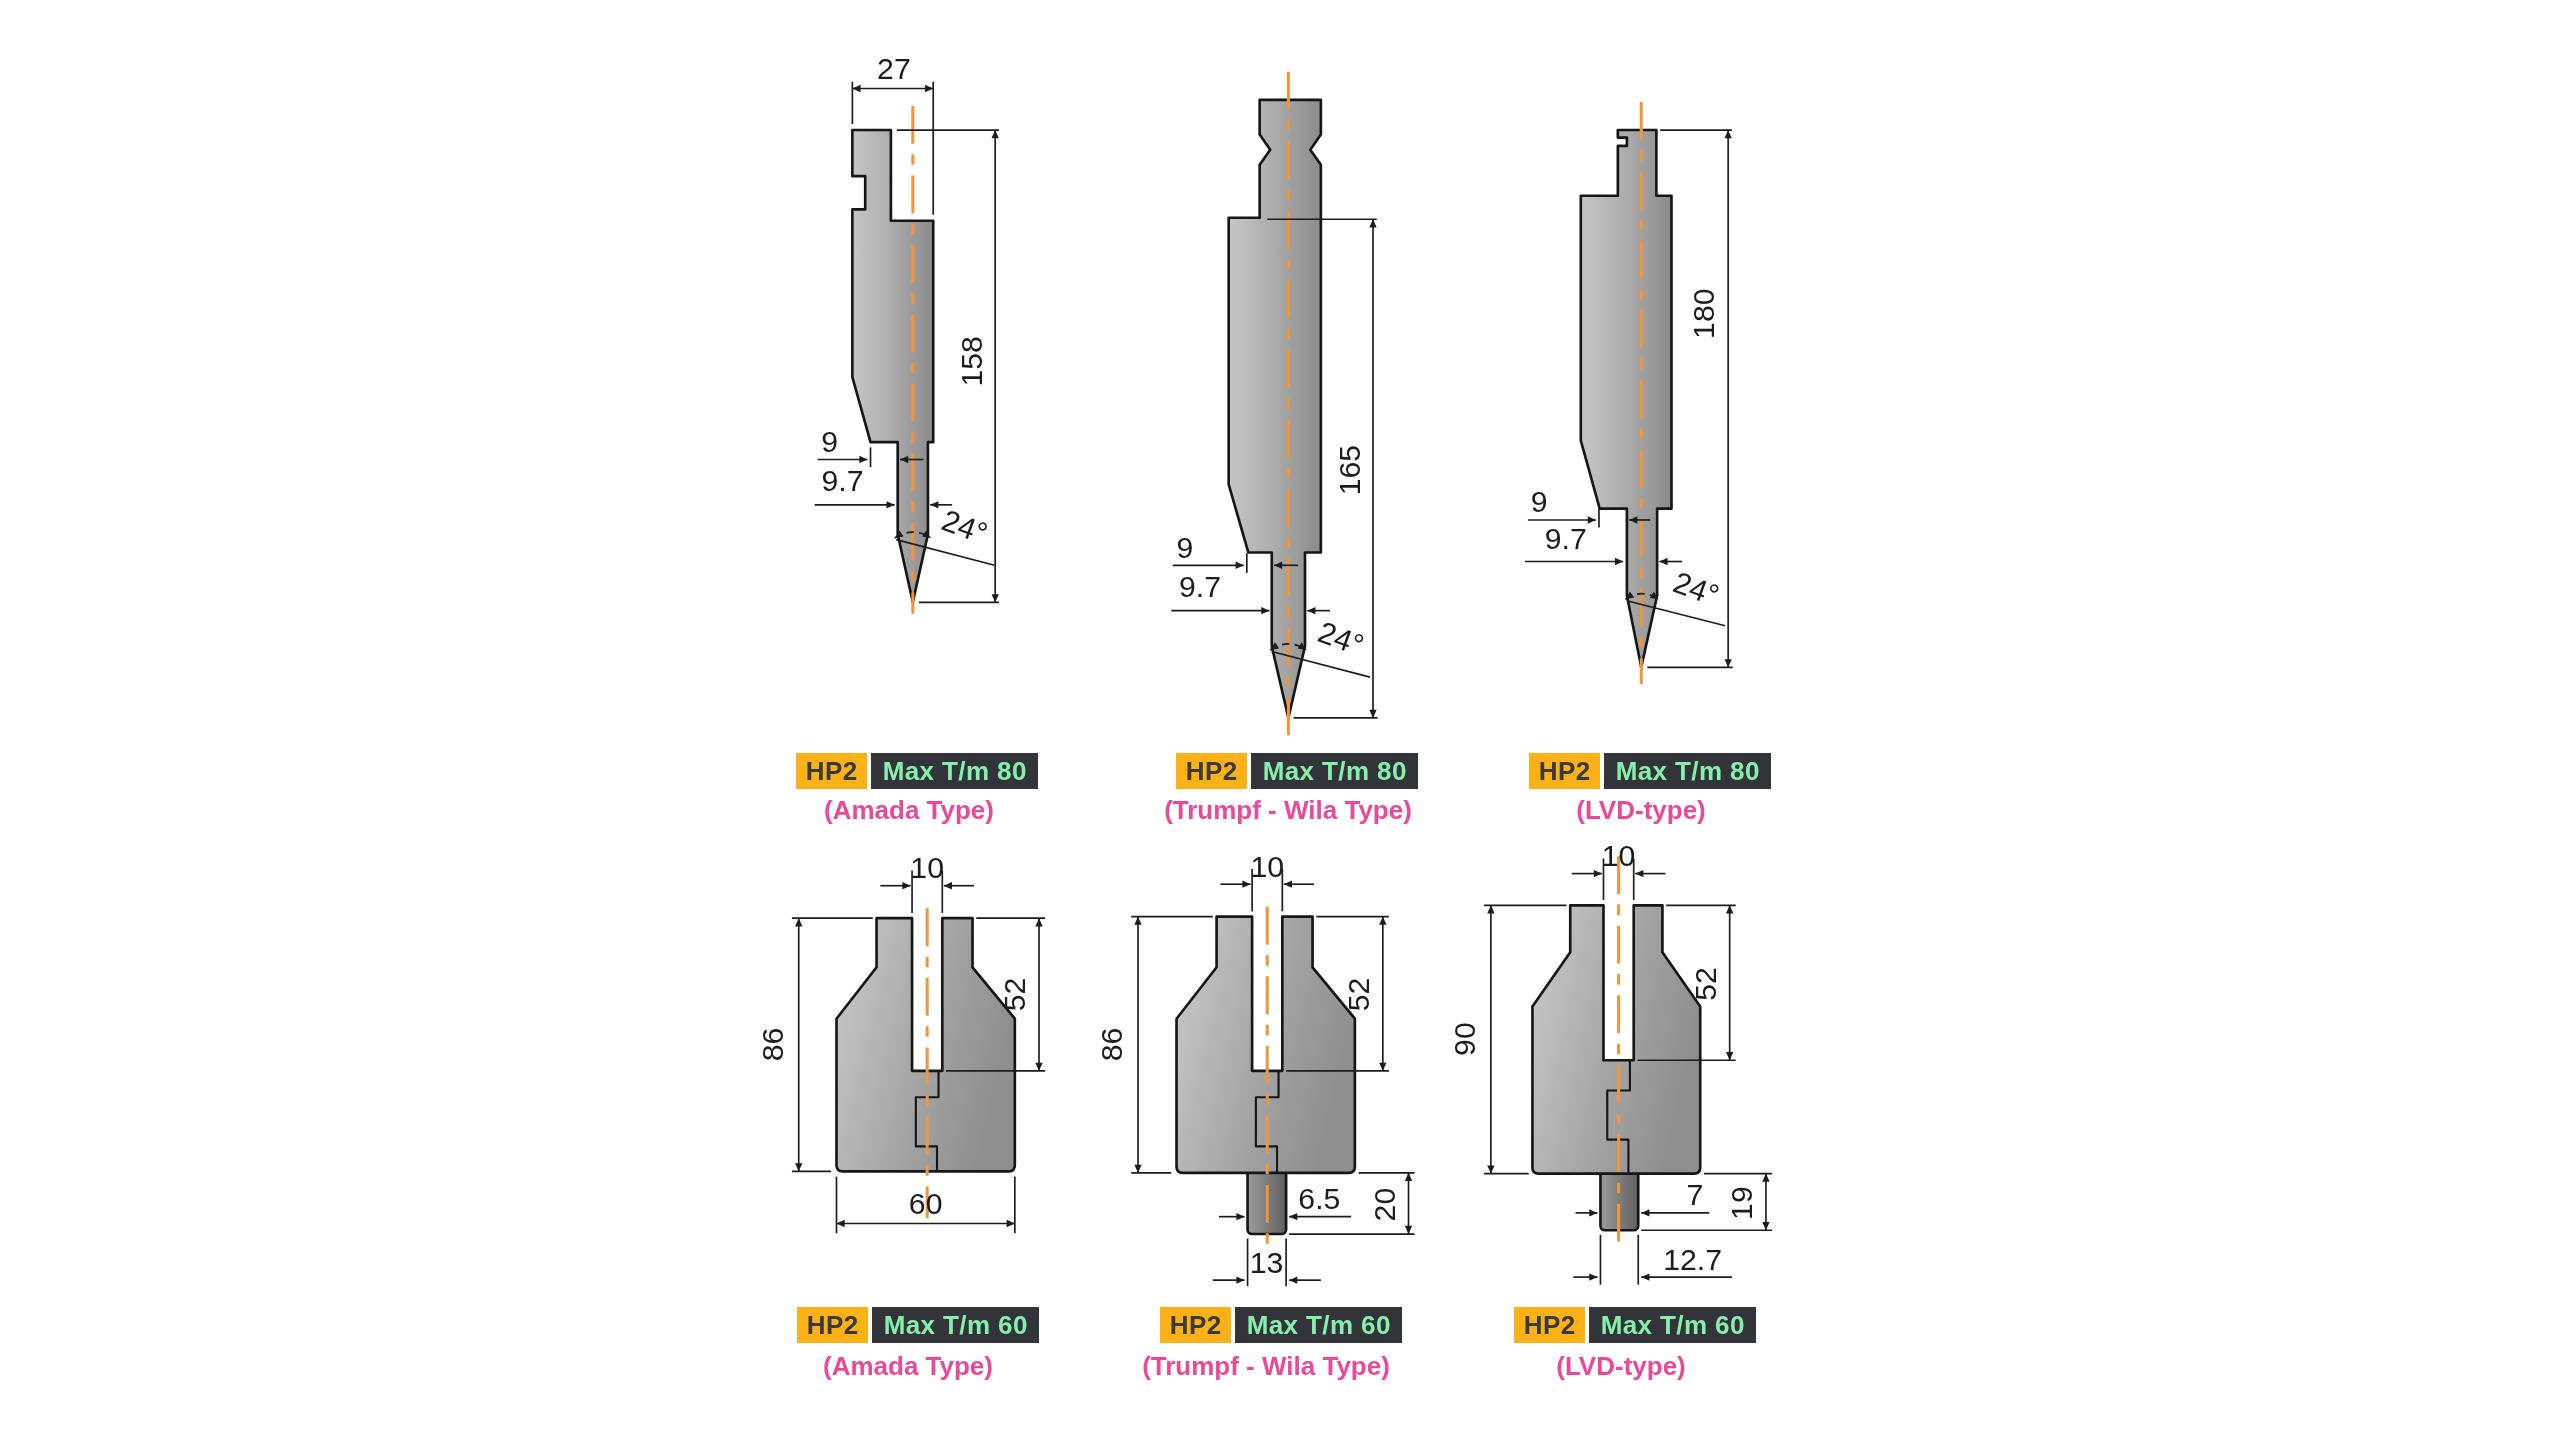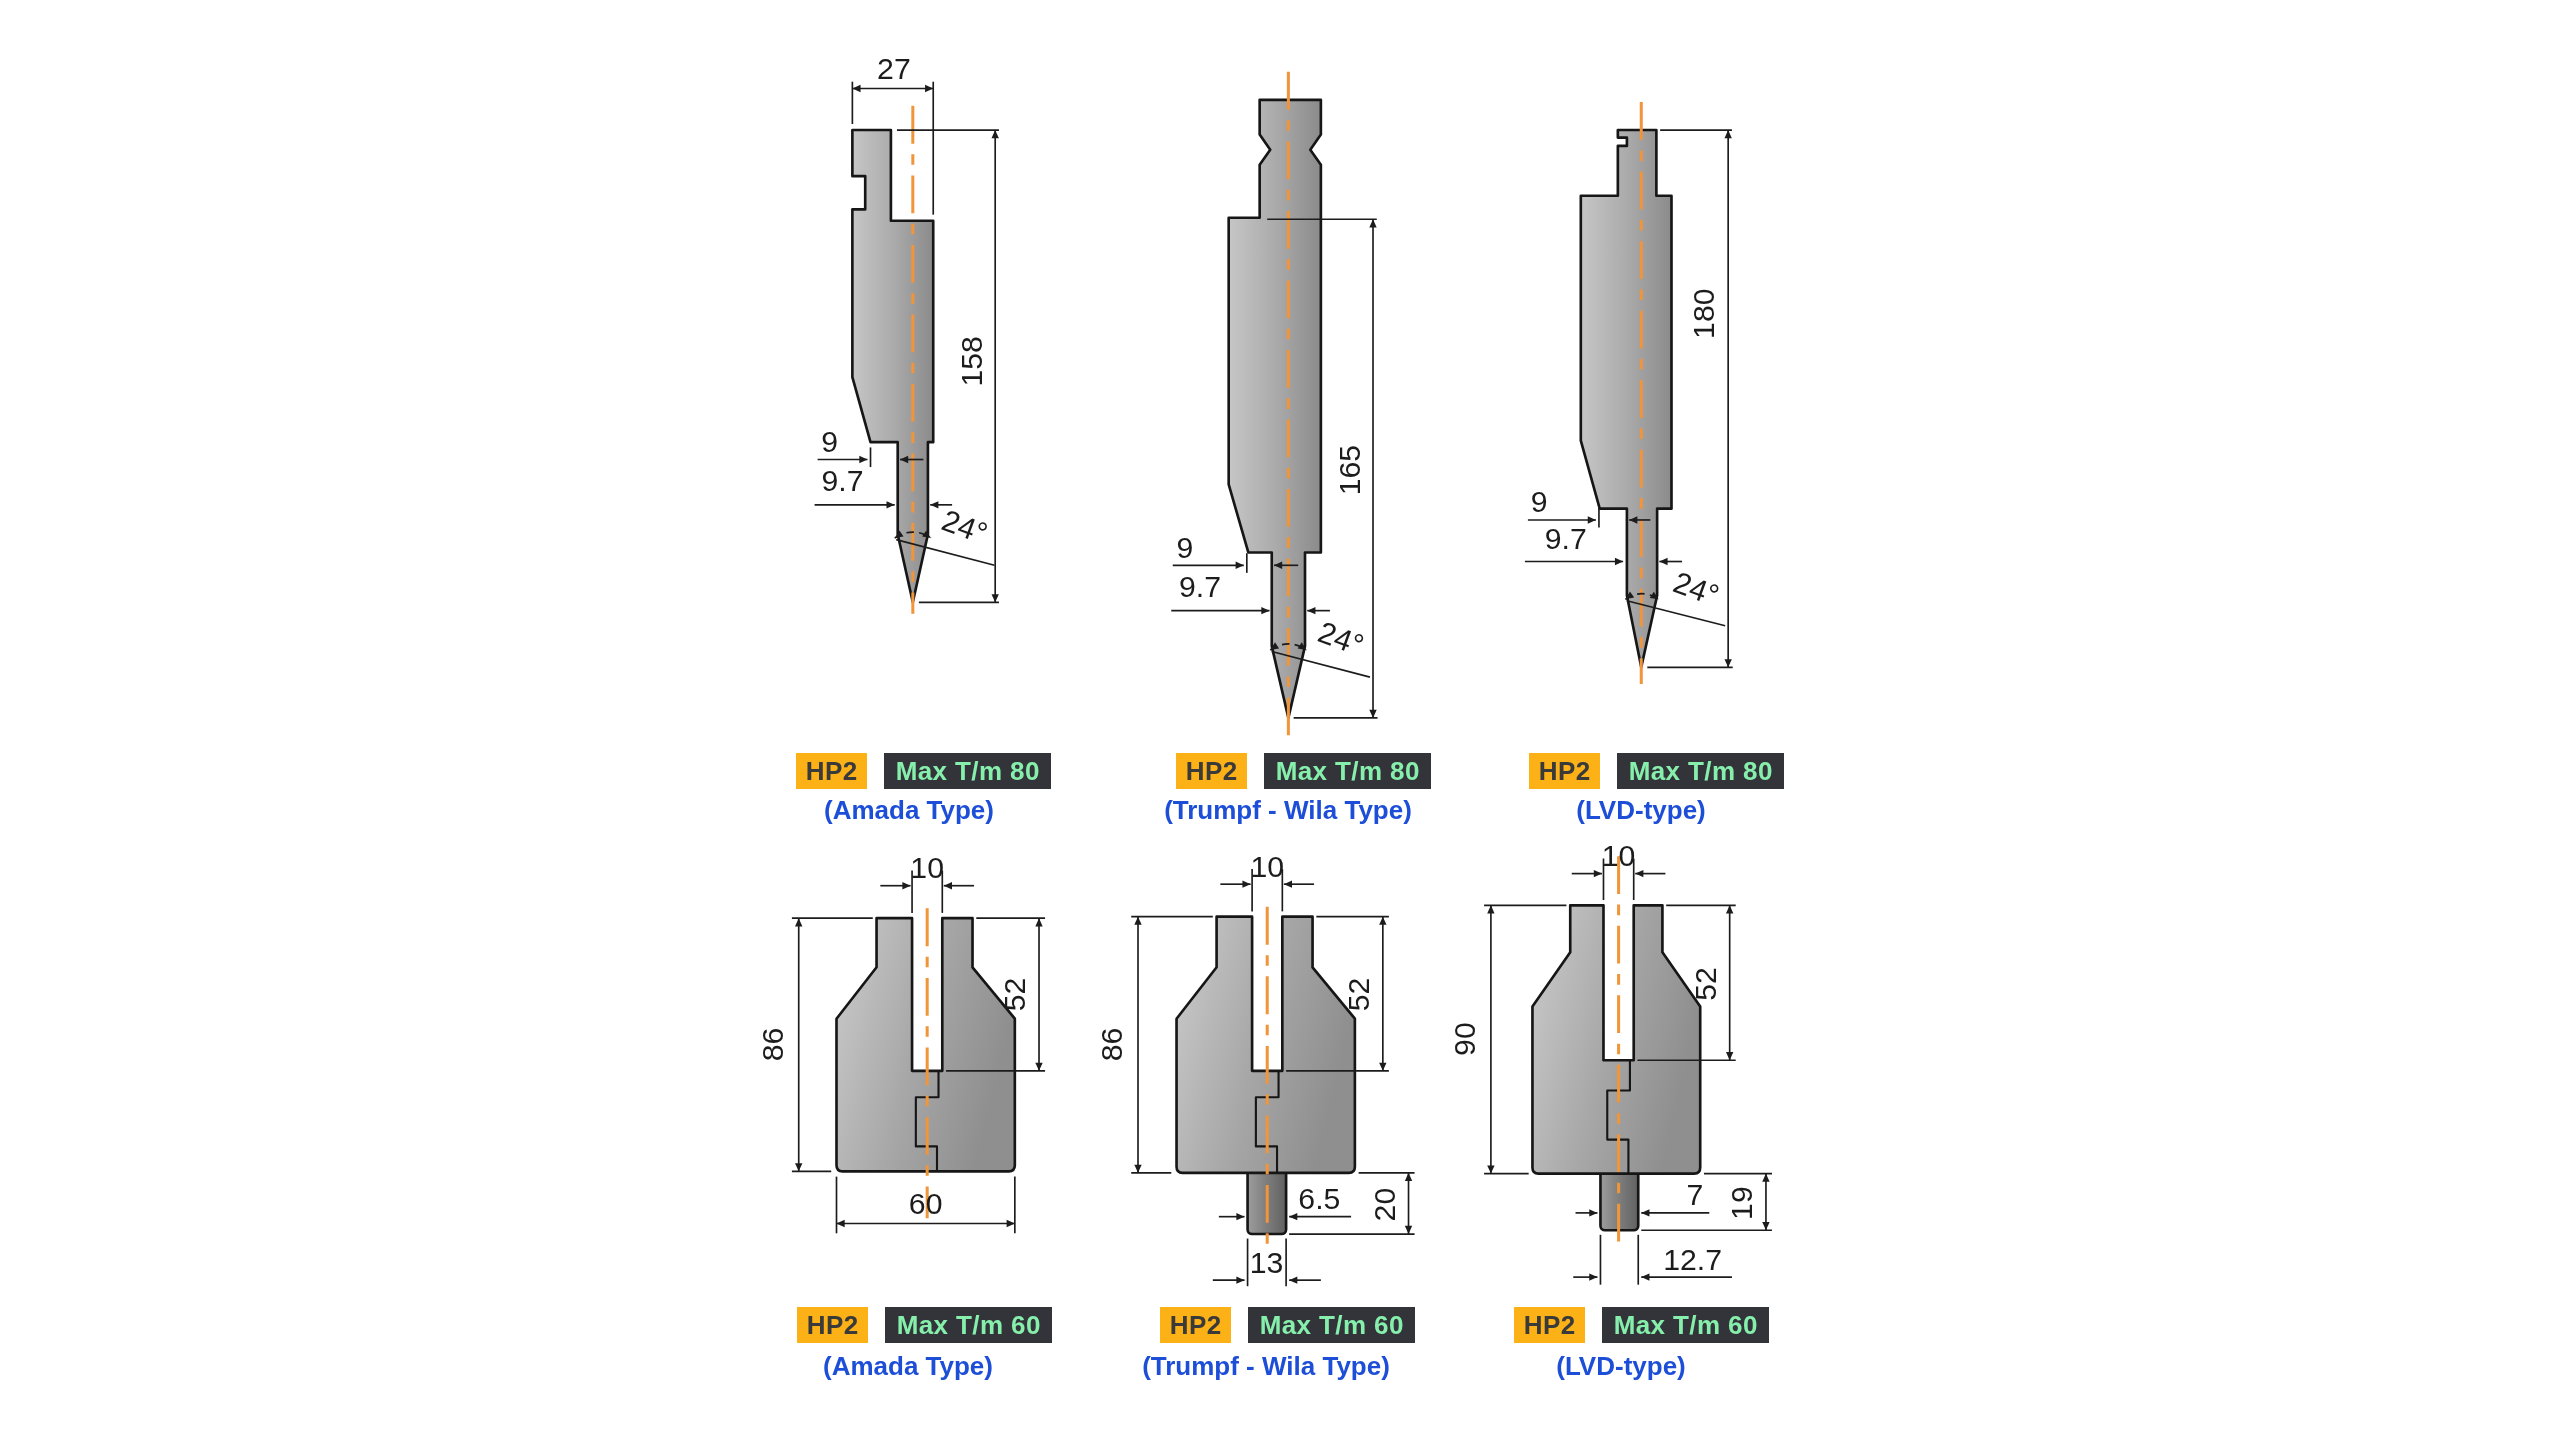--- a/index.html
+++ b/index.html
@@ -3,25 +3,25 @@
 <meta charset="utf-8">
 <style>
   html,body{margin:0;padding:0;background:#ffffff;}
   #stage{position:relative;width:2576px;height:1451px;background:#ffffff;overflow:hidden;
          font-family:"Liberation Sans",sans-serif;}
   svg{position:absolute;left:0;top:0;}
   svg text{font-family:"Liberation Sans",sans-serif;font-size:40px;fill:#1c1c1c;}
   .badge{position:absolute;display:flex;height:36px;align-items:stretch;
          font:700 26px "Liberation Sans",sans-serif;letter-spacing:0.4px;}
   .badge .hp{background:#fcb216;color:#3a3a3a;display:flex;align-items:center;
-             padding:0 9.8px;margin-right:17px;}
+             padding:0 9.8px;margin-right:4px;}
   .badge .mx{background:#323439;color:#86efac;display:flex;align-items:center;
              padding:0 11.3px;white-space:nowrap;}
   .tlabel{position:absolute;transform:translateX(-50%);white-space:nowrap;
-          font:700 26px "Liberation Sans",sans-serif;color:#1d4ed8;}
+          font:700 26px "Liberation Sans",sans-serif;color:#ec4899;}
 </style>
 </head>
 <body>
 
 <div id="stage">
 
 <svg width="2576" height="1451" viewBox="0 0 3409 1920">
   <defs>
     <marker id="arr" viewBox="0 0 12 12" refX="11" refY="6" markerWidth="26" markerHeight="13" markerUnits="userSpaceOnUse" orient="auto-start-reverse">
       <path d="M1,1.5 L11,6 L1,10.5 Z" fill="#1c1c1c"></path>

